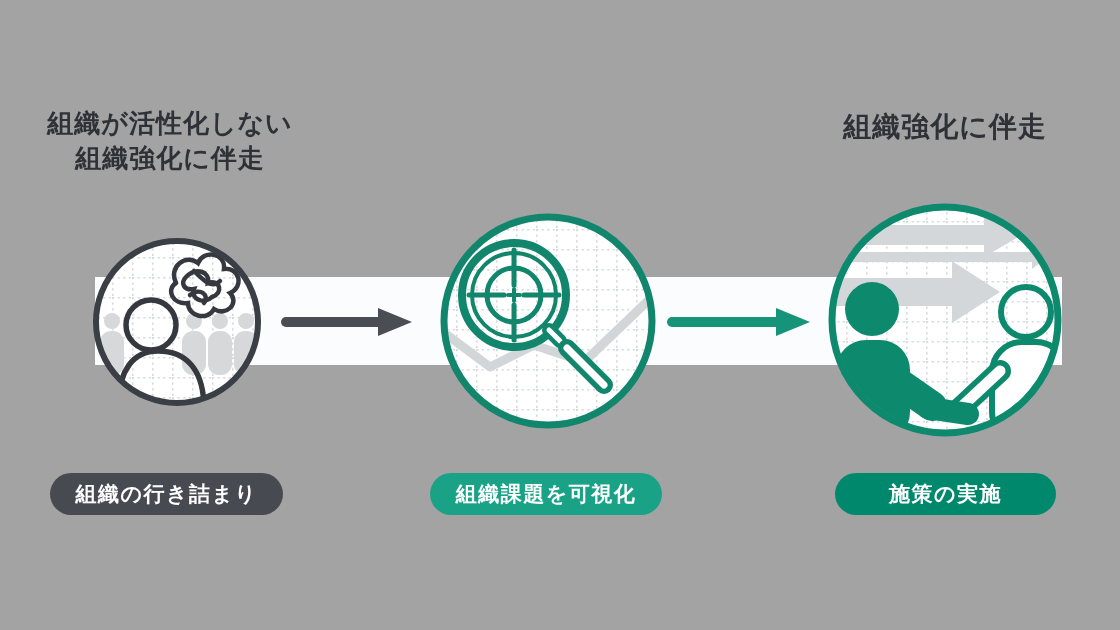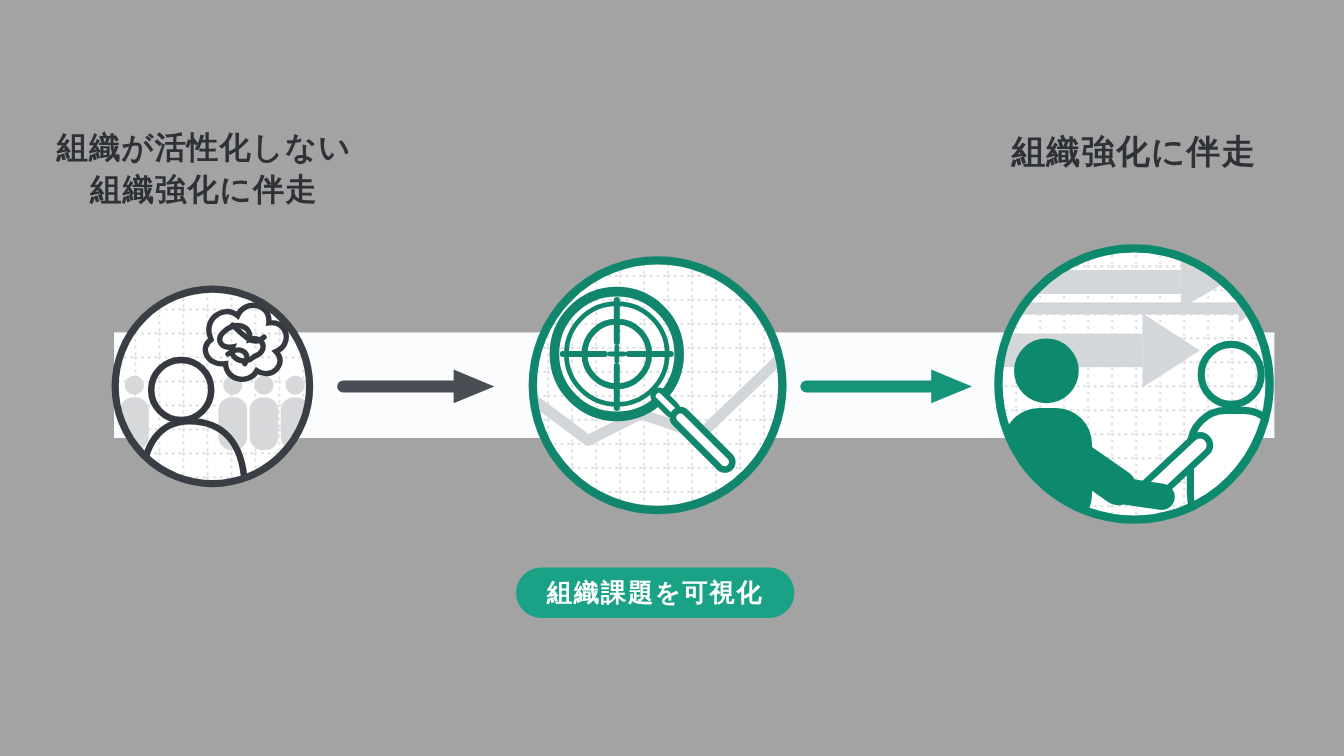--- a/index.html
+++ b/index.html
@@ -184,17 +184,23 @@
           <circle cx="46" cy="108" r="27"></circle>
           <rect x="10" y="139" width="74" height="102" rx="30"></rect>
           <line x1="50" y1="166" x2="106" y2="205" stroke="#0d8a6e" stroke-width="30" stroke-linecap="round"></line>
           <line x1="102" y1="207" x2="142" y2="213" stroke="#0d8a6e" stroke-width="22" stroke-linecap="round"></line>
         </g>
       </g>
       <circle cx="119" cy="119" r="113" fill="none" stroke="#0d8a6e" stroke-width="7"></circle>
     </svg>
   </div>
 
+  <div class="pill p1">
+    <span>組織の行き詰まり</span>
+  </div>
   <div class="pill p2">
     <span>組織課題を可視化</span>
   </div>
+  <div class="pill p3">
+    <span>施策の実施</span>
+  </div>
 
 </div>
 
 </body></html>

